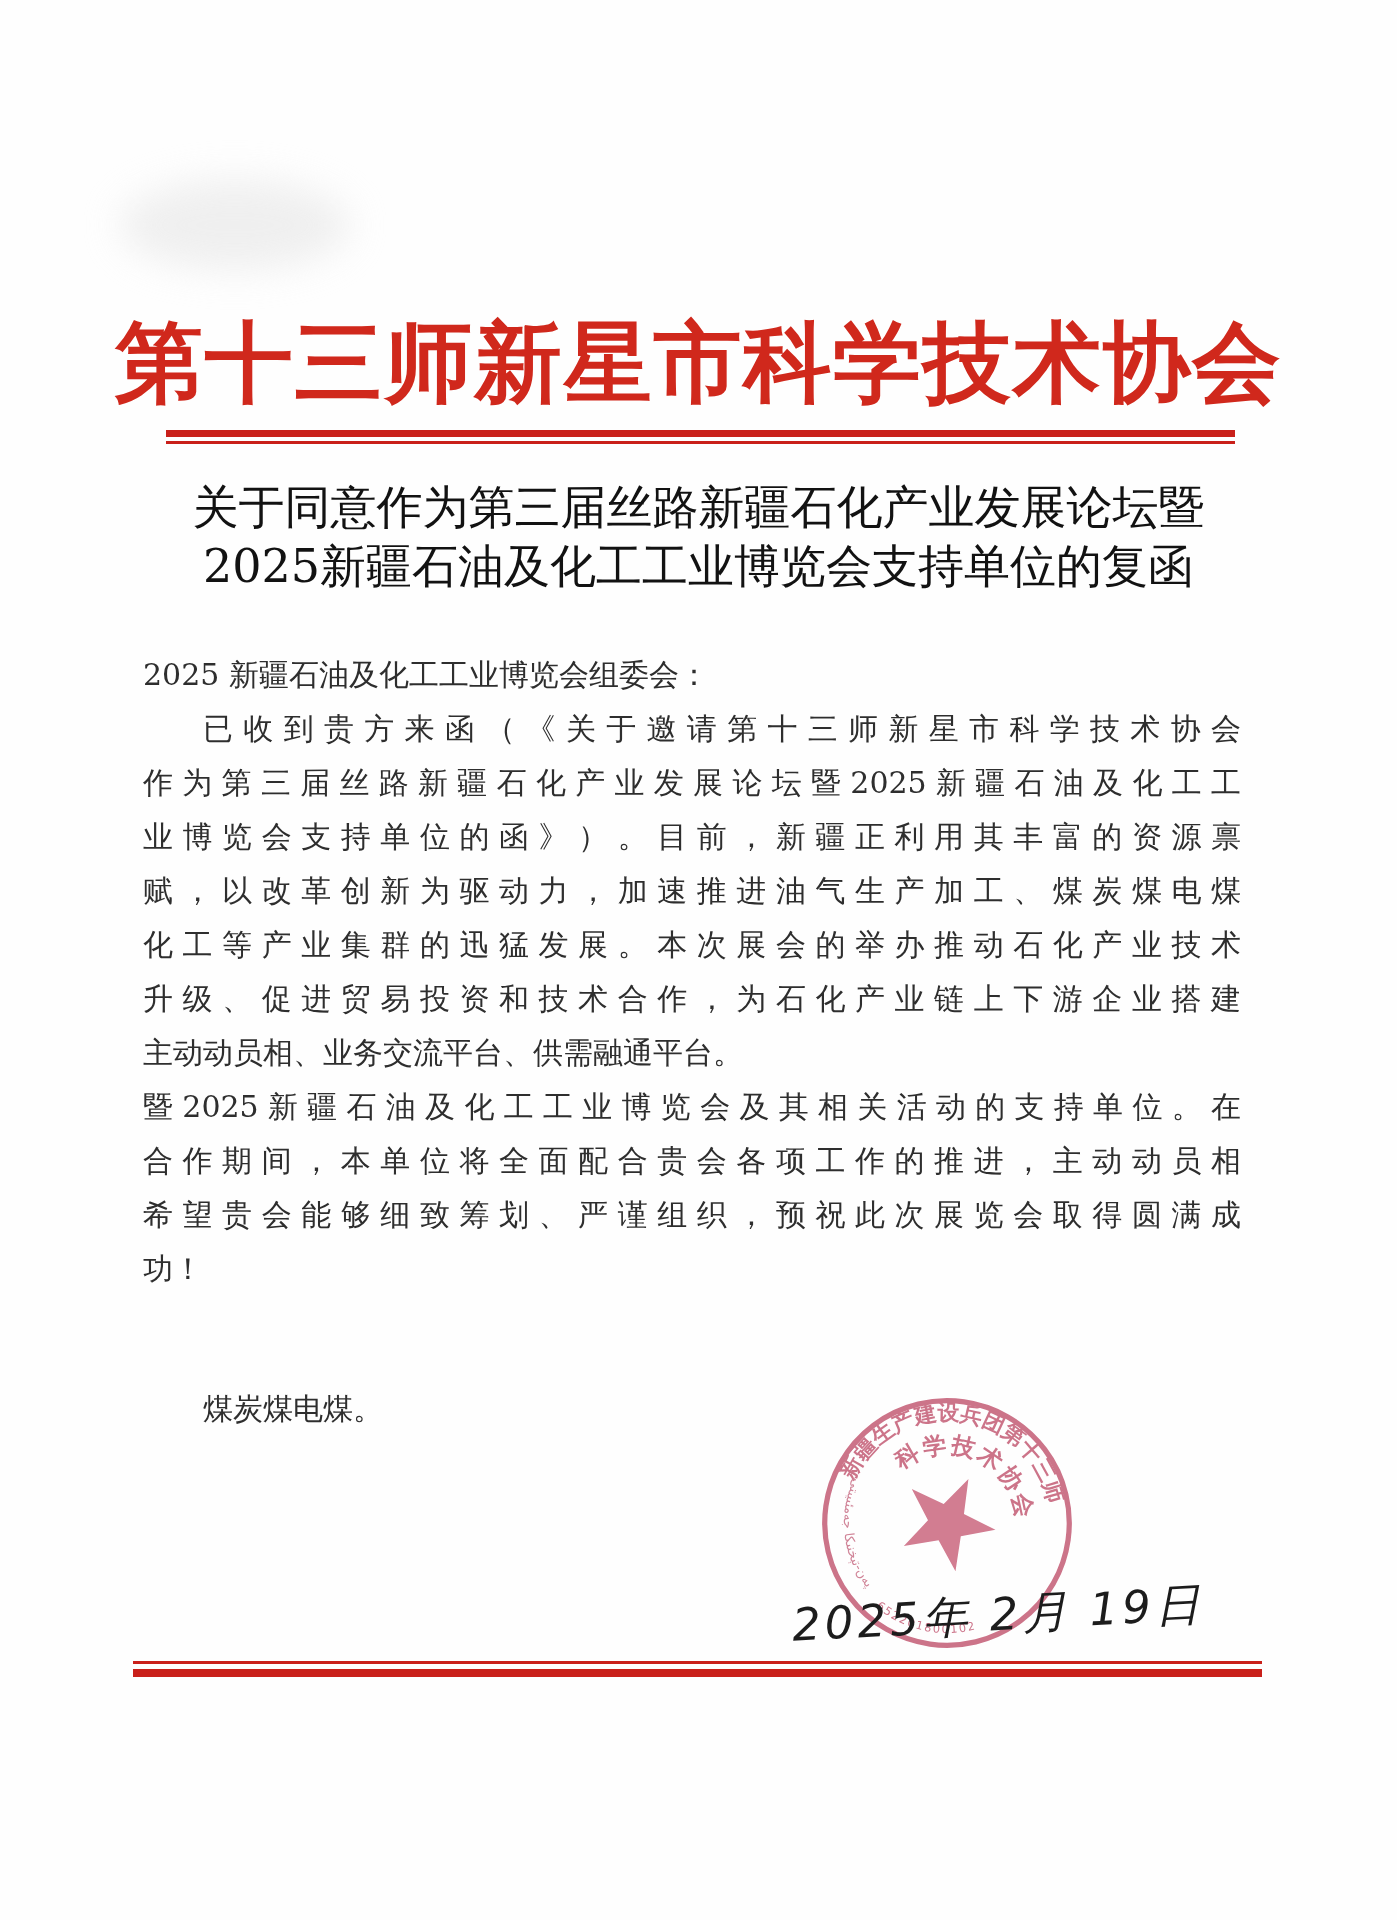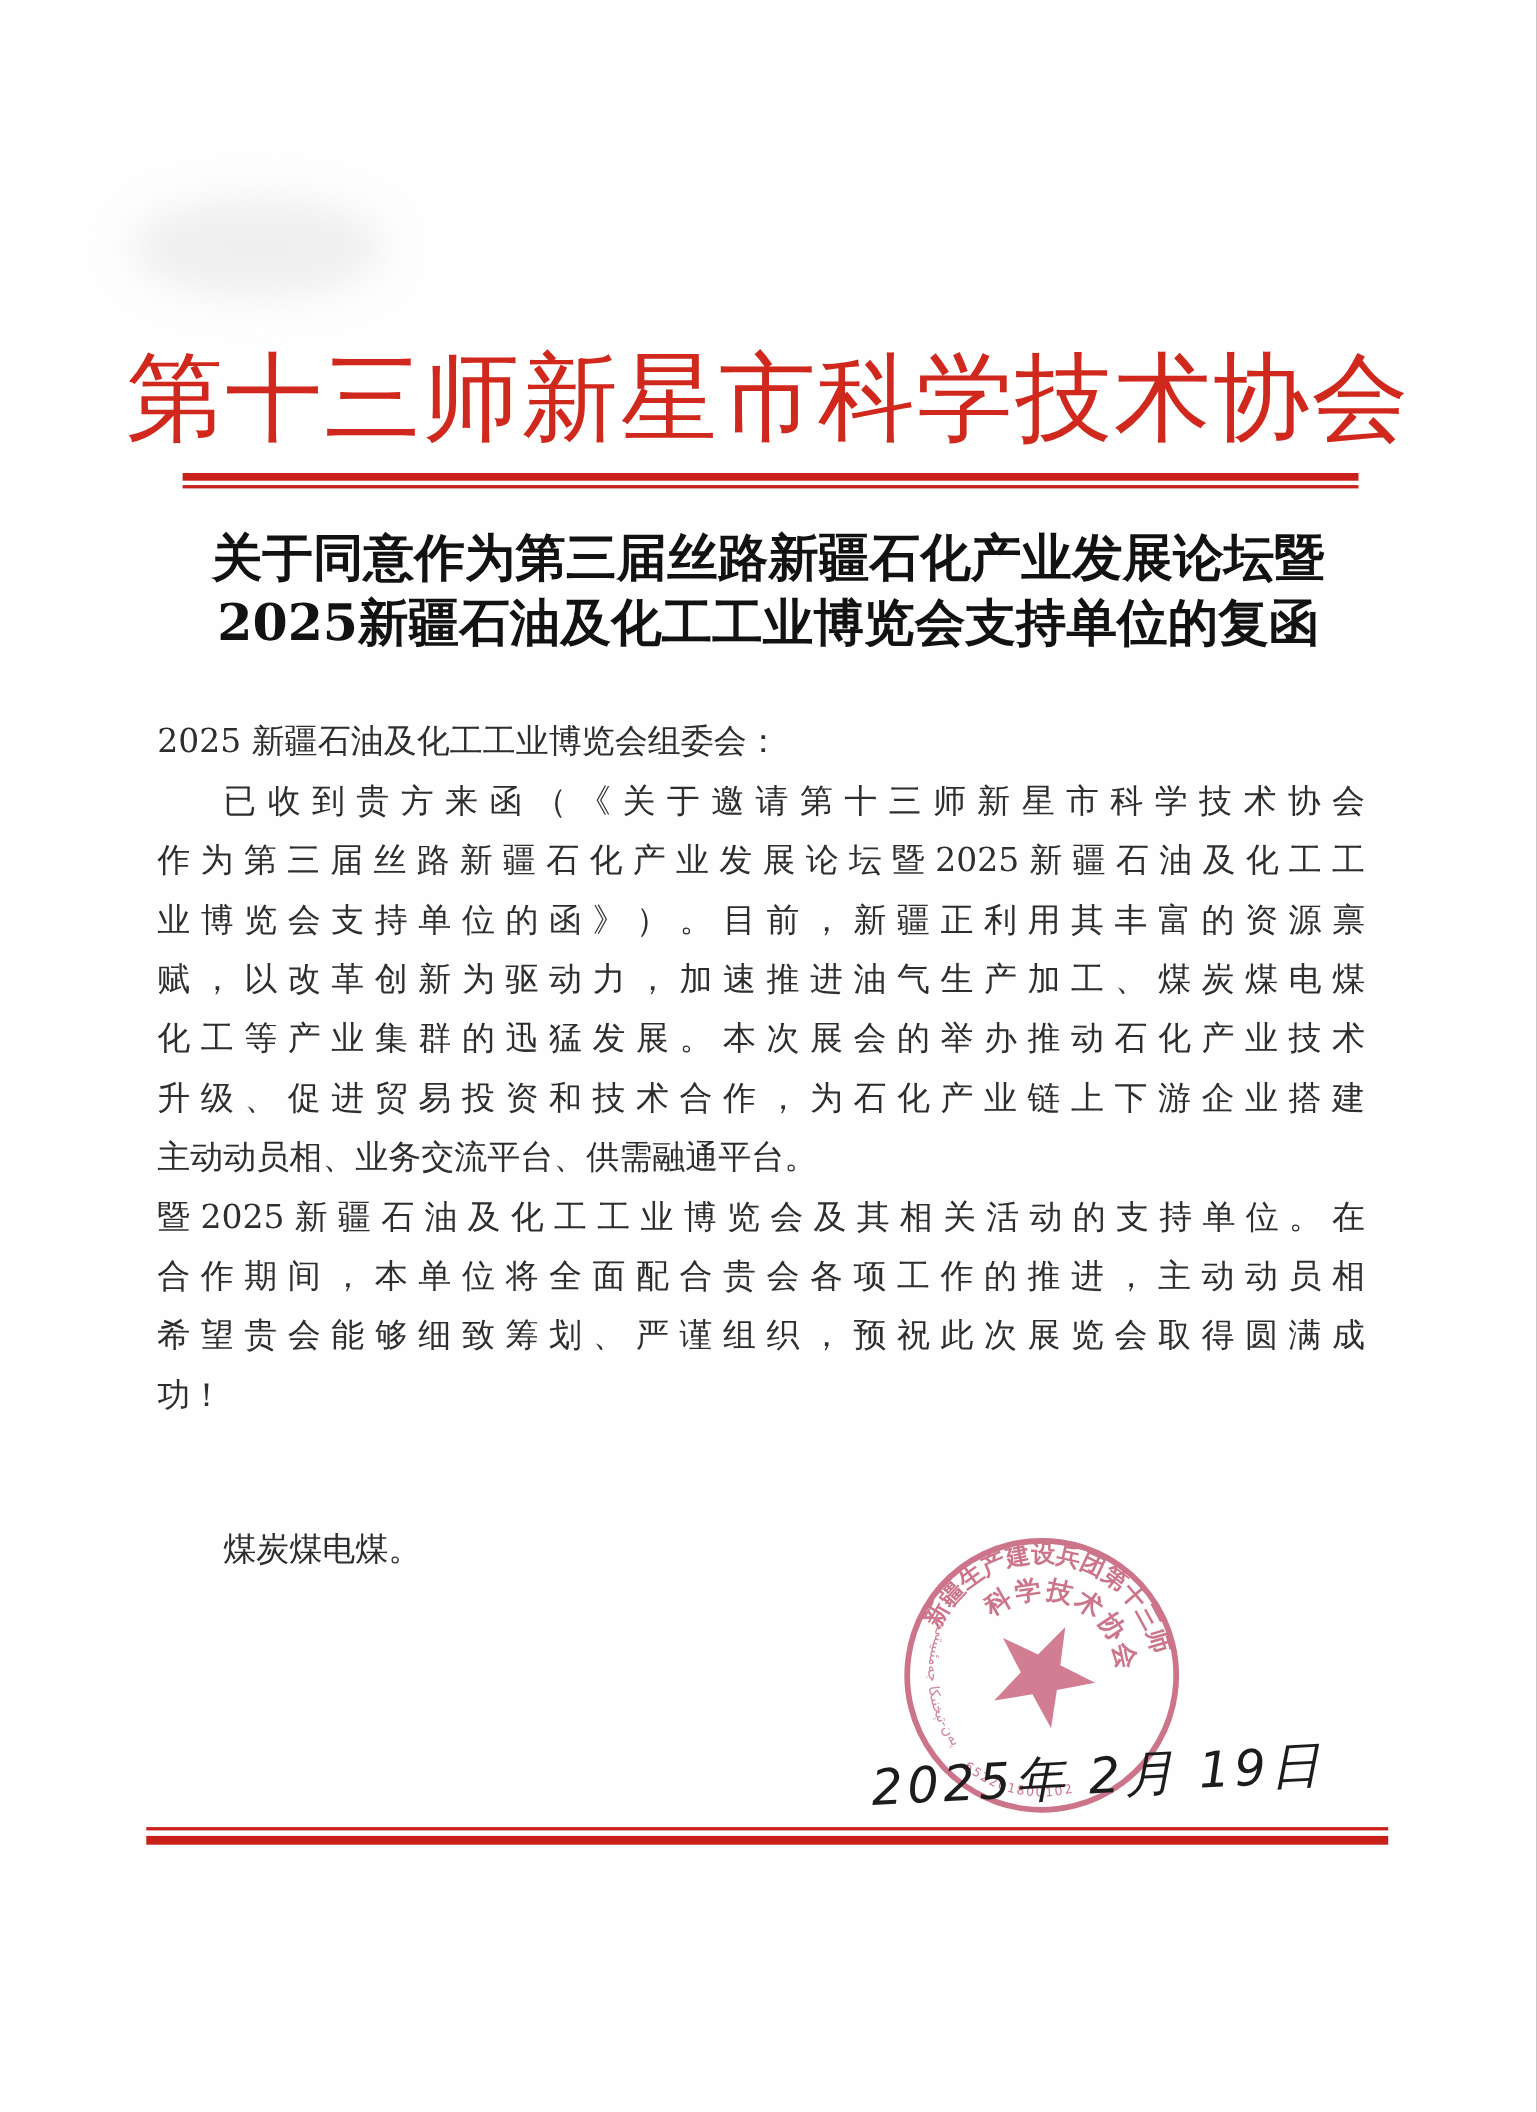--- a/index.html
+++ b/index.html
@@ -12,30 +12,30 @@
     font-family:"DejaVu Serif", serif;
     color:#222;
   }
   .smudge{
     position:absolute;left:120px;top:180px;width:230px;height:90px;
     background:#e9e9e9;border-radius:50%;filter:blur(18px);opacity:.7;
   }
   .letterhead{
     position:absolute;left:0;top:318px;width:100%;
     text-align:center;
-    font-size:88px;font-weight:normal;line-height:1;
+    font-size:88px;font-weight:bold;line-height:1;
     letter-spacing:.02em;
     color:#d0281c;
   }
   .rule-top-thick{position:absolute;left:166px;right:162px;top:430px;height:7px;background:#c9201a;}
   .rule-top-thin {position:absolute;left:166px;right:162px;top:441px;height:3px;background:#c9201a;}
   .subject{
     position:absolute;left:70px;right:70px;top:478px;
     text-align:center;color:#121212;
-    font-size:46px;font-weight:bold;line-height:59px;
+    font-size:46px;font-weight:normal;line-height:59px;
   }
   .body-text{
     position:absolute;left:143px;top:648px;width:1098px;
     font-size:30px;color:#2e2e2e;
   }
   .bline{
     line-height:54px;height:54px;white-space:nowrap;
     text-align:justify;text-justify:inter-character;
   }
   .jlast{text-align-last:justify;white-space:normal;overflow:hidden;}

